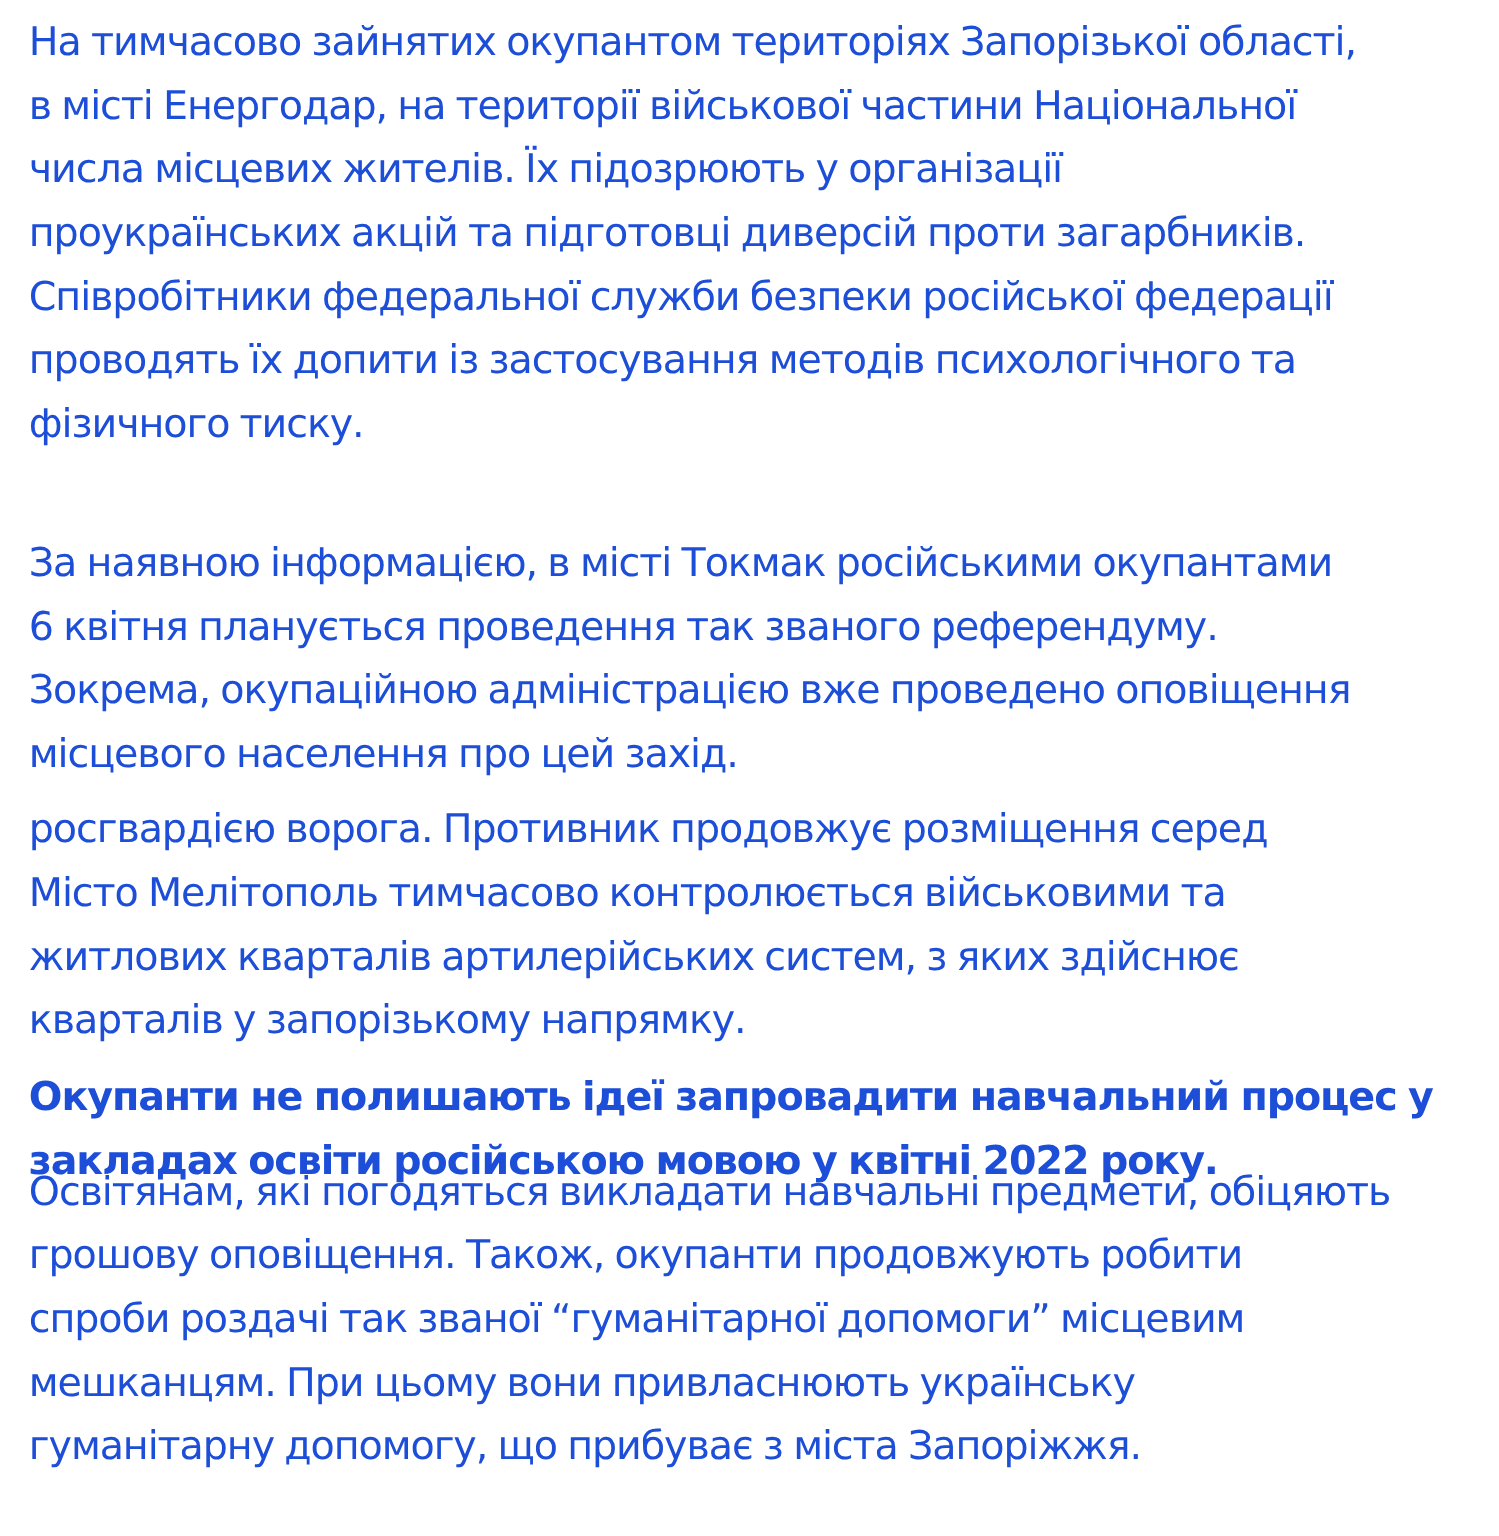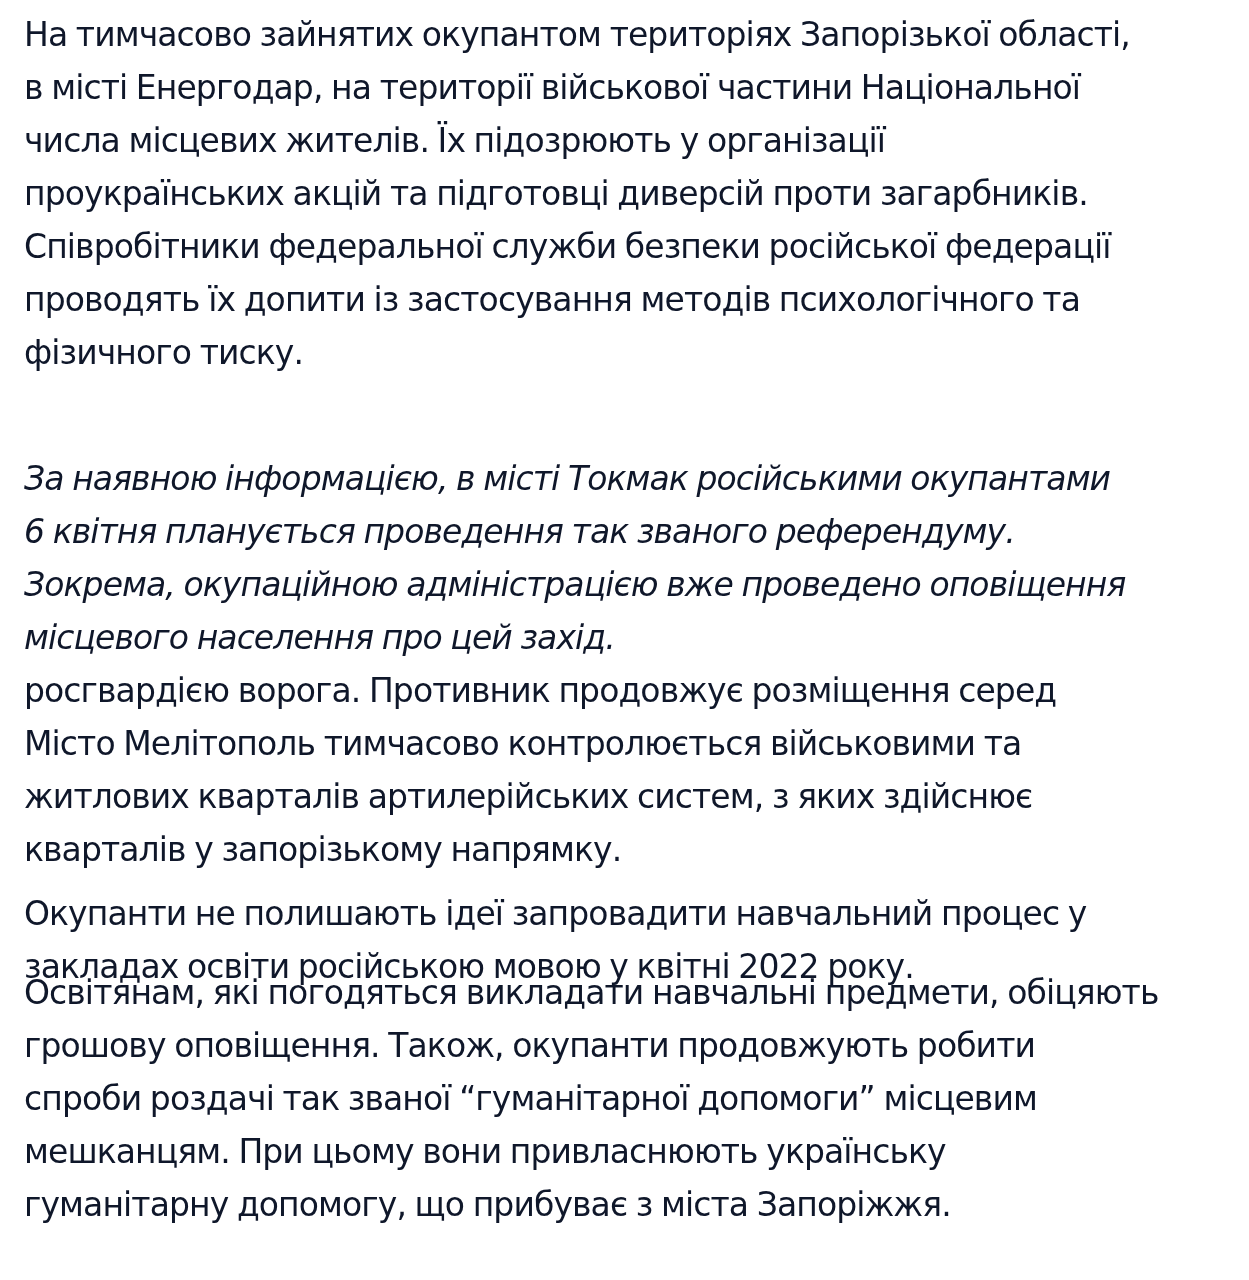--- a/index.html
+++ b/index.html
@@ -12,21 +12,21 @@
       height: 1280px;
       overflow: hidden;
     }
     .post {
       position: relative;
       width: 1160px;
       height: 1280px;
       box-sizing: border-box;
       padding: 0 0 0 24px;
       font-family: "DejaVu Sans", sans-serif;
-      color: #0f172a;
+      color: #1d4ed8;
     }
     .para {
       position: absolute;
       left: 24px;
       margin: 0;
     }
     .line {
       display: block;
       font-size: 33px;
       line-height: 53px;
@@ -44,35 +44,35 @@
   <div class="para" style="top: 8px;">
     <span class="line">На тимчасово зайнятих окупантом територіях Запорізької області,</span>
     <span class="line">в місті Енергодар, на території військової частини Національної</span>
     <span class="line">числа місцевих жителів. Їх підозрюють у організації</span>
     <span class="line">проукраїнських акцій та підготовці диверсій проти загарбників.</span>
     <span class="line">Співробітники федеральної служби безпеки російської федерації</span>
     <span class="line">проводять їх допити із застосування методів психологічного та</span>
     <span class="line">фізичного тиску.</span>
   </div>
 
-  <div class="para" style="top: 452px; font-style: italic;">
+  <div class="para" style="top: 442px;">
     <span class="line">За наявною інформацією, в місті Токмак російськими окупантами</span>
     <span class="line">6 квітня  планується проведення так званого референдуму.</span>
     <span class="line">Зокрема, окупаційною адміністрацією вже проведено оповіщення</span>
     <span class="line">місцевого населення про цей захід.</span>
   </div>
 
   <div class="para" style="top: 664px;">
     <span class="line">росгвардією ворога. Противник продовжує розміщення серед</span>
     <span class="line">Місто Мелітополь тимчасово контролюється військовими та</span>
     <span class="line">житлових кварталів артилерійських систем, з яких здійснює</span>
     <span class="line">кварталів у запорізькому напрямку.</span>
   </div>
 
-  <div class="para" style="top: 887px;">
+  <div class="para" style="top: 887px; font-weight: bold;">
     <span class="line">Окупанти не полишають ідеї запровадити навчальний процес у</span>
     <span class="line">закладах освіти російською мовою у квітні 2022 року.</span>
   </div>
 
   <div class="para" style="top: 966px;">
     <span class="line">Освітянам, які погодяться викладати навчальні предмети, обіцяють</span>
     <span class="line">грошову оповіщення. Також, окупанти продовжують робити</span>
     <span class="line">спроби роздачі так званої “гуманітарної допомоги” місцевим</span>
     <span class="line">мешканцям. При цьому вони привласнюють українську</span>
     <span class="line">гуманітарну допомогу, що прибуває з міста Запоріжжя.</span>

